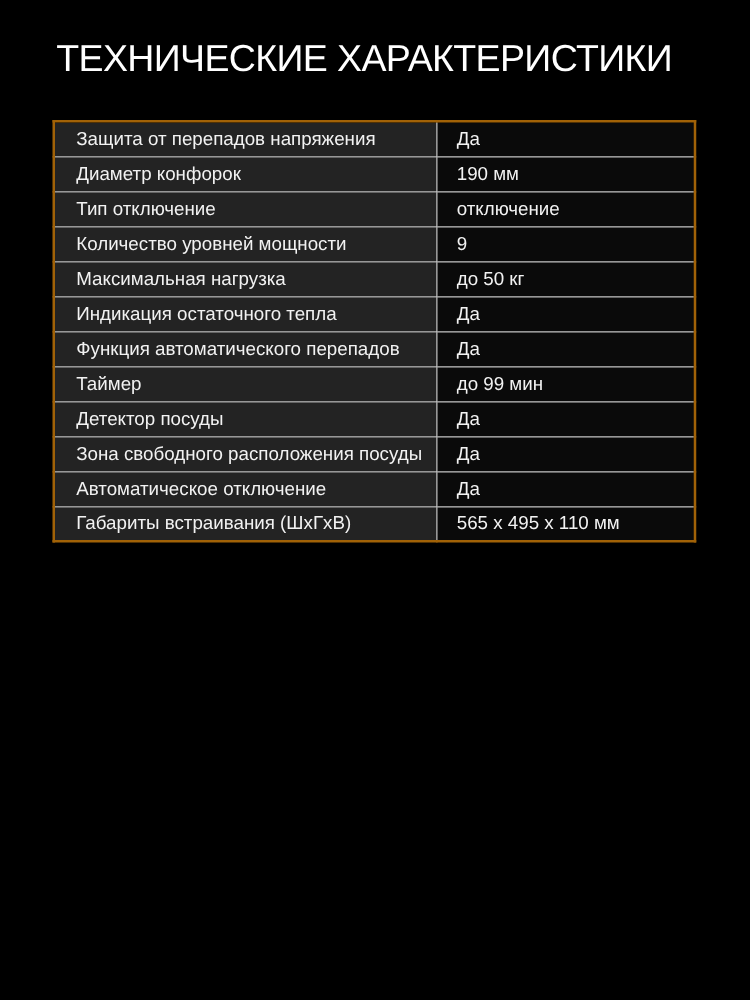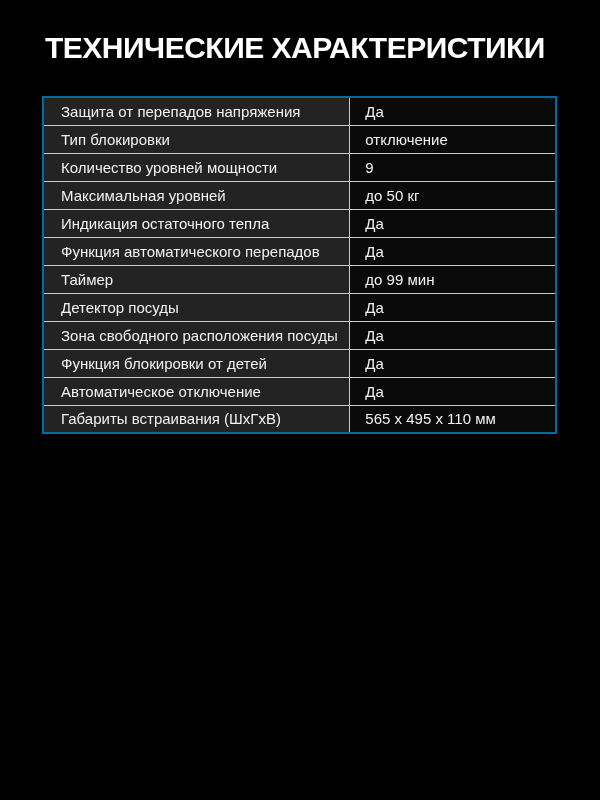--- a/index.html
+++ b/index.html
@@ -15,32 +15,32 @@
     width: 600px;
     height: 800px;
     background: #000000;
   }
   .page-title {
     position: absolute;
     left: 45px;
     top: 33px;
     font-size: 30px;
     line-height: 30px;
-    font-weight: 700;
+    font-weight: 400;
     letter-spacing: -0.5px;
     color: #ffffff;
     white-space: nowrap;
   }
   .spec-table {
     position: absolute;
     left: 42px;
     top: 96px;
     width: 515px;
     border-collapse: collapse;
-    border: 2px solid #0369a1;
+    border: 2px solid #a16207;
   }
   .spec-table td {
     border: 1px solid #c9c9c9;
     height: 28px;
     font-size: 15px;
     line-height: 15px;
     color: #f2f2f2;
     vertical-align: middle;
     white-space: nowrap;
     overflow: hidden;
@@ -64,29 +64,33 @@
 <div class="page">
   <h1 class="page-title">ТЕХНИЧЕСКИЕ ХАРАКТЕРИСТИКИ</h1>
 
   <table class="spec-table">
     <tbody>
         <tr>
           <td class="label-cell">Защита от перепадов напряжения</td>
           <td class="value-cell">Да</td>
         </tr>
         <tr>
-          <td class="label-cell">Тип блокировки</td>
+          <td class="label-cell">Диаметр конфорок</td>
+          <td class="value-cell">190 мм</td>
+        </tr>
+        <tr>
+          <td class="label-cell">Тип отключение</td>
           <td class="value-cell">отключение</td>
         </tr>
         <tr>
           <td class="label-cell">Количество уровней мощности</td>
           <td class="value-cell">9</td>
         </tr>
         <tr>
-          <td class="label-cell">Максимальная уровней</td>
+          <td class="label-cell">Максимальная нагрузка</td>
           <td class="value-cell">до 50 кг</td>
         </tr>
         <tr>
           <td class="label-cell">Индикация остаточного тепла</td>
           <td class="value-cell">Да</td>
         </tr>
         <tr>
           <td class="label-cell">Функция автоматического перепадов</td>
           <td class="value-cell">Да</td>
         </tr>
@@ -96,24 +100,20 @@
         </tr>
         <tr>
           <td class="label-cell">Детектор посуды</td>
           <td class="value-cell">Да</td>
         </tr>
         <tr>
           <td class="label-cell">Зона свободного расположения посуды</td>
           <td class="value-cell">Да</td>
         </tr>
         <tr>
-          <td class="label-cell">Функция блокировки от детей</td>
-          <td class="value-cell">Да</td>
-        </tr>
-        <tr>
           <td class="label-cell">Автоматическое отключение</td>
           <td class="value-cell">Да</td>
         </tr>
         <tr>
           <td class="label-cell">Габариты встраивания (ШхГхВ)</td>
           <td class="value-cell">565 x 495 x 110 мм</td>
         </tr>
       </tbody>
   </table>
 </div>

